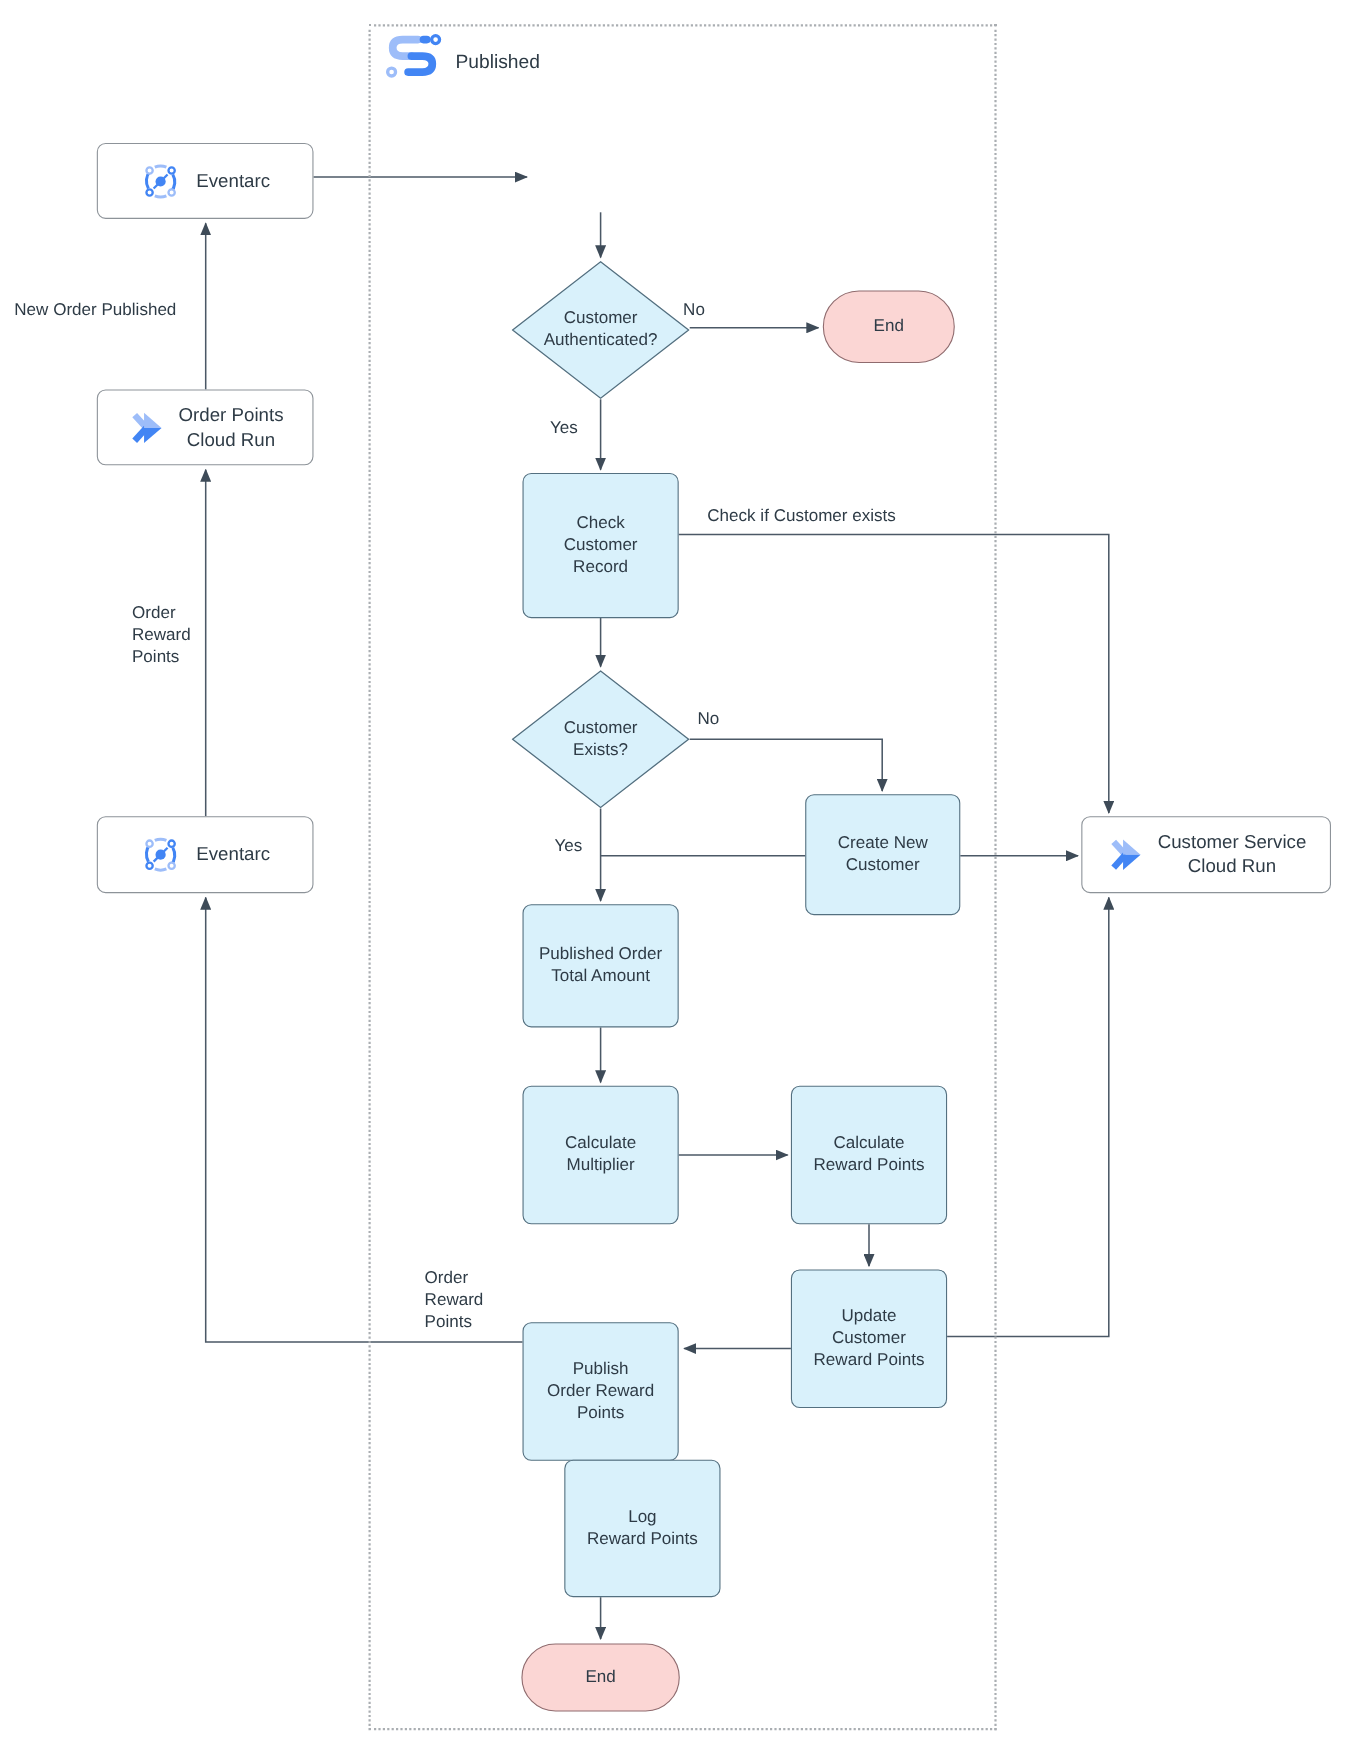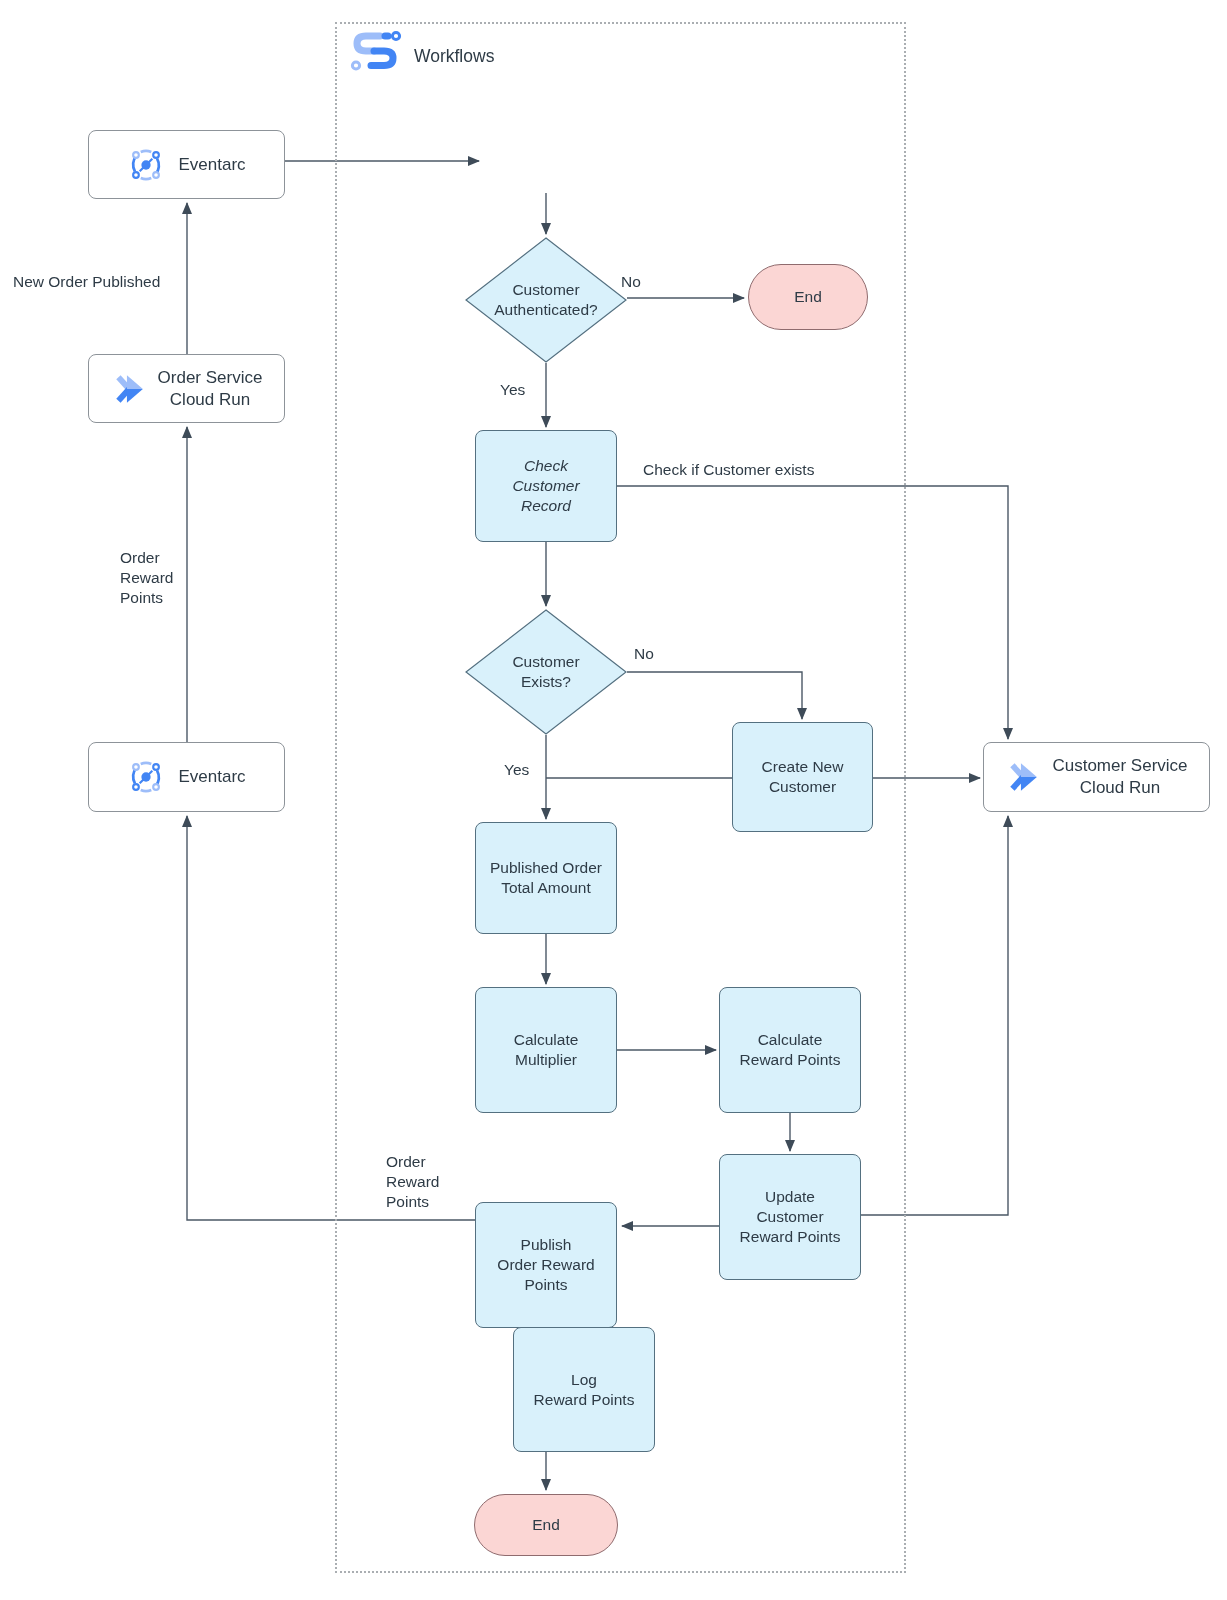--- a/index.html
+++ b/index.html
@@ -80,21 +80,21 @@
 
   <div class="workflow-container"></div>
 
   <svg class="wf-header-icon" viewBox="0 0 52 48">
     <path d="M30,9 H16 Q7,9 7,16.5 Q7,24 16,24 H24" fill="none" stroke="#9dbdf9" stroke-width="7" stroke-linecap="round"></path>
     <path d="M24,24 H34 Q43,24 43,31 Q43,38.5 34,38.5 H21" fill="none" stroke="#4285f4" stroke-width="7" stroke-linecap="round"></path>
     <path d="M35,9 H38" fill="none" stroke="#4285f4" stroke-width="7" stroke-linecap="round"></path>
     <circle cx="46" cy="9" r="3.6" fill="none" stroke="#4285f4" stroke-width="3"></circle>
     <circle cx="6" cy="38.5" r="3.6" fill="none" stroke="#9dbdf9" stroke-width="3"></circle>
   </svg>
-  <div class="wf-header-title">Workflows</div>
+  <div class="wf-header-title">Published</div>
 
   <div class="external" style="left:88px; top:130px; width:197px; height:69px;">
     <svg class="nicon" width="38" height="38" viewBox="0 0 36 36">
       <path d="M9,9 A13,13 0 0,0 7.5,24" fill="none" stroke="#4285f4" stroke-width="2.6"></path>
       <path d="M27,27 A13,13 0 0,0 28.5,12" fill="none" stroke="#4285f4" stroke-width="2.6"></path>
       <path d="M13,30.3 A13,13 0 0,0 23,30.3" fill="none" stroke="#9dbdf9" stroke-width="2.6"></path>
       <path d="M23,5.7 A13,13 0 0,0 13,5.7" fill="none" stroke="#9dbdf9" stroke-width="2.6"></path>
       <line x1="12" y1="24" x2="24" y2="12" stroke="#4285f4" stroke-width="2"></line>
       <circle cx="18" cy="18" r="4.4" fill="#4285f4"></circle>
       <circle cx="8.5" cy="8.5" r="2.7" fill="#fff" stroke="#9dbdf9" stroke-width="2"></circle>
@@ -105,21 +105,21 @@
     <span>Eventarc</span>
   </div>
 
   <div class="external" style="left:88px; top:354px; width:197px; height:69px;">
     <svg class="nicon" width="34" height="34" viewBox="0 0 32 32">
       <path d="M7,5 L17,16" stroke="#9dbdf9" stroke-width="5.5" fill="none"></path>
       <path d="M17,16 L7,27" stroke="#4285f4" stroke-width="5.5" fill="none"></path>
       <polygon points="15,3 30,16 15,16" fill="#9dbdf9"></polygon>
       <polygon points="15,29 30,16 15,16" fill="#4285f4"></polygon>
     </svg>
-    <span>Order Service
+    <span>Order Points
 Cloud Run</span>
   </div>
 
   <div class="external" style="left:88px; top:742px; width:197px; height:70px;">
     <svg class="nicon" width="38" height="38" viewBox="0 0 36 36">
       <path d="M9,9 A13,13 0 0,0 7.5,24" fill="none" stroke="#4285f4" stroke-width="2.6"></path>
       <path d="M27,27 A13,13 0 0,0 28.5,12" fill="none" stroke="#4285f4" stroke-width="2.6"></path>
       <path d="M13,30.3 A13,13 0 0,0 23,30.3" fill="none" stroke="#9dbdf9" stroke-width="2.6"></path>
       <path d="M23,5.7 A13,13 0 0,0 13,5.7" fill="none" stroke="#9dbdf9" stroke-width="2.6"></path>
       <line x1="12" y1="24" x2="24" y2="12" stroke="#4285f4" stroke-width="2"></line>
@@ -147,21 +147,21 @@
   <div class="node diamond" style="left:465px; top:237px; width:162px; height:126px;">
     <svg viewBox="0 0 162 126">
       <polygon points="81,1 161,63 81,125 1,63" style="fill:var(--process-fill); stroke:var(--process-stroke); stroke-width:1.2;"></polygon>
     </svg>
     <span class="lbl">Customer
 Authenticated?</span>
   </div>
 
   <div class="node pill red" style="left:748px; top:264px; width:120px; height:66px;">End</div>
 
-  <div class="node process" style="left:475px; top:430px; width:142px; height:112px;font-style:italic;">Check
+  <div class="node process" style="left:475px; top:430px; width:142px; height:132px;">Check
 Customer
 Record</div>
 
   <div class="node diamond" style="left:465px; top:609px; width:162px; height:126px;">
     <svg viewBox="0 0 162 126">
       <polygon points="81,1 161,63 81,125 1,63" style="fill:var(--process-fill); stroke:var(--process-stroke); stroke-width:1.2;"></polygon>
     </svg>
     <span class="lbl">Customer
 Exists?</span>
   </div>

